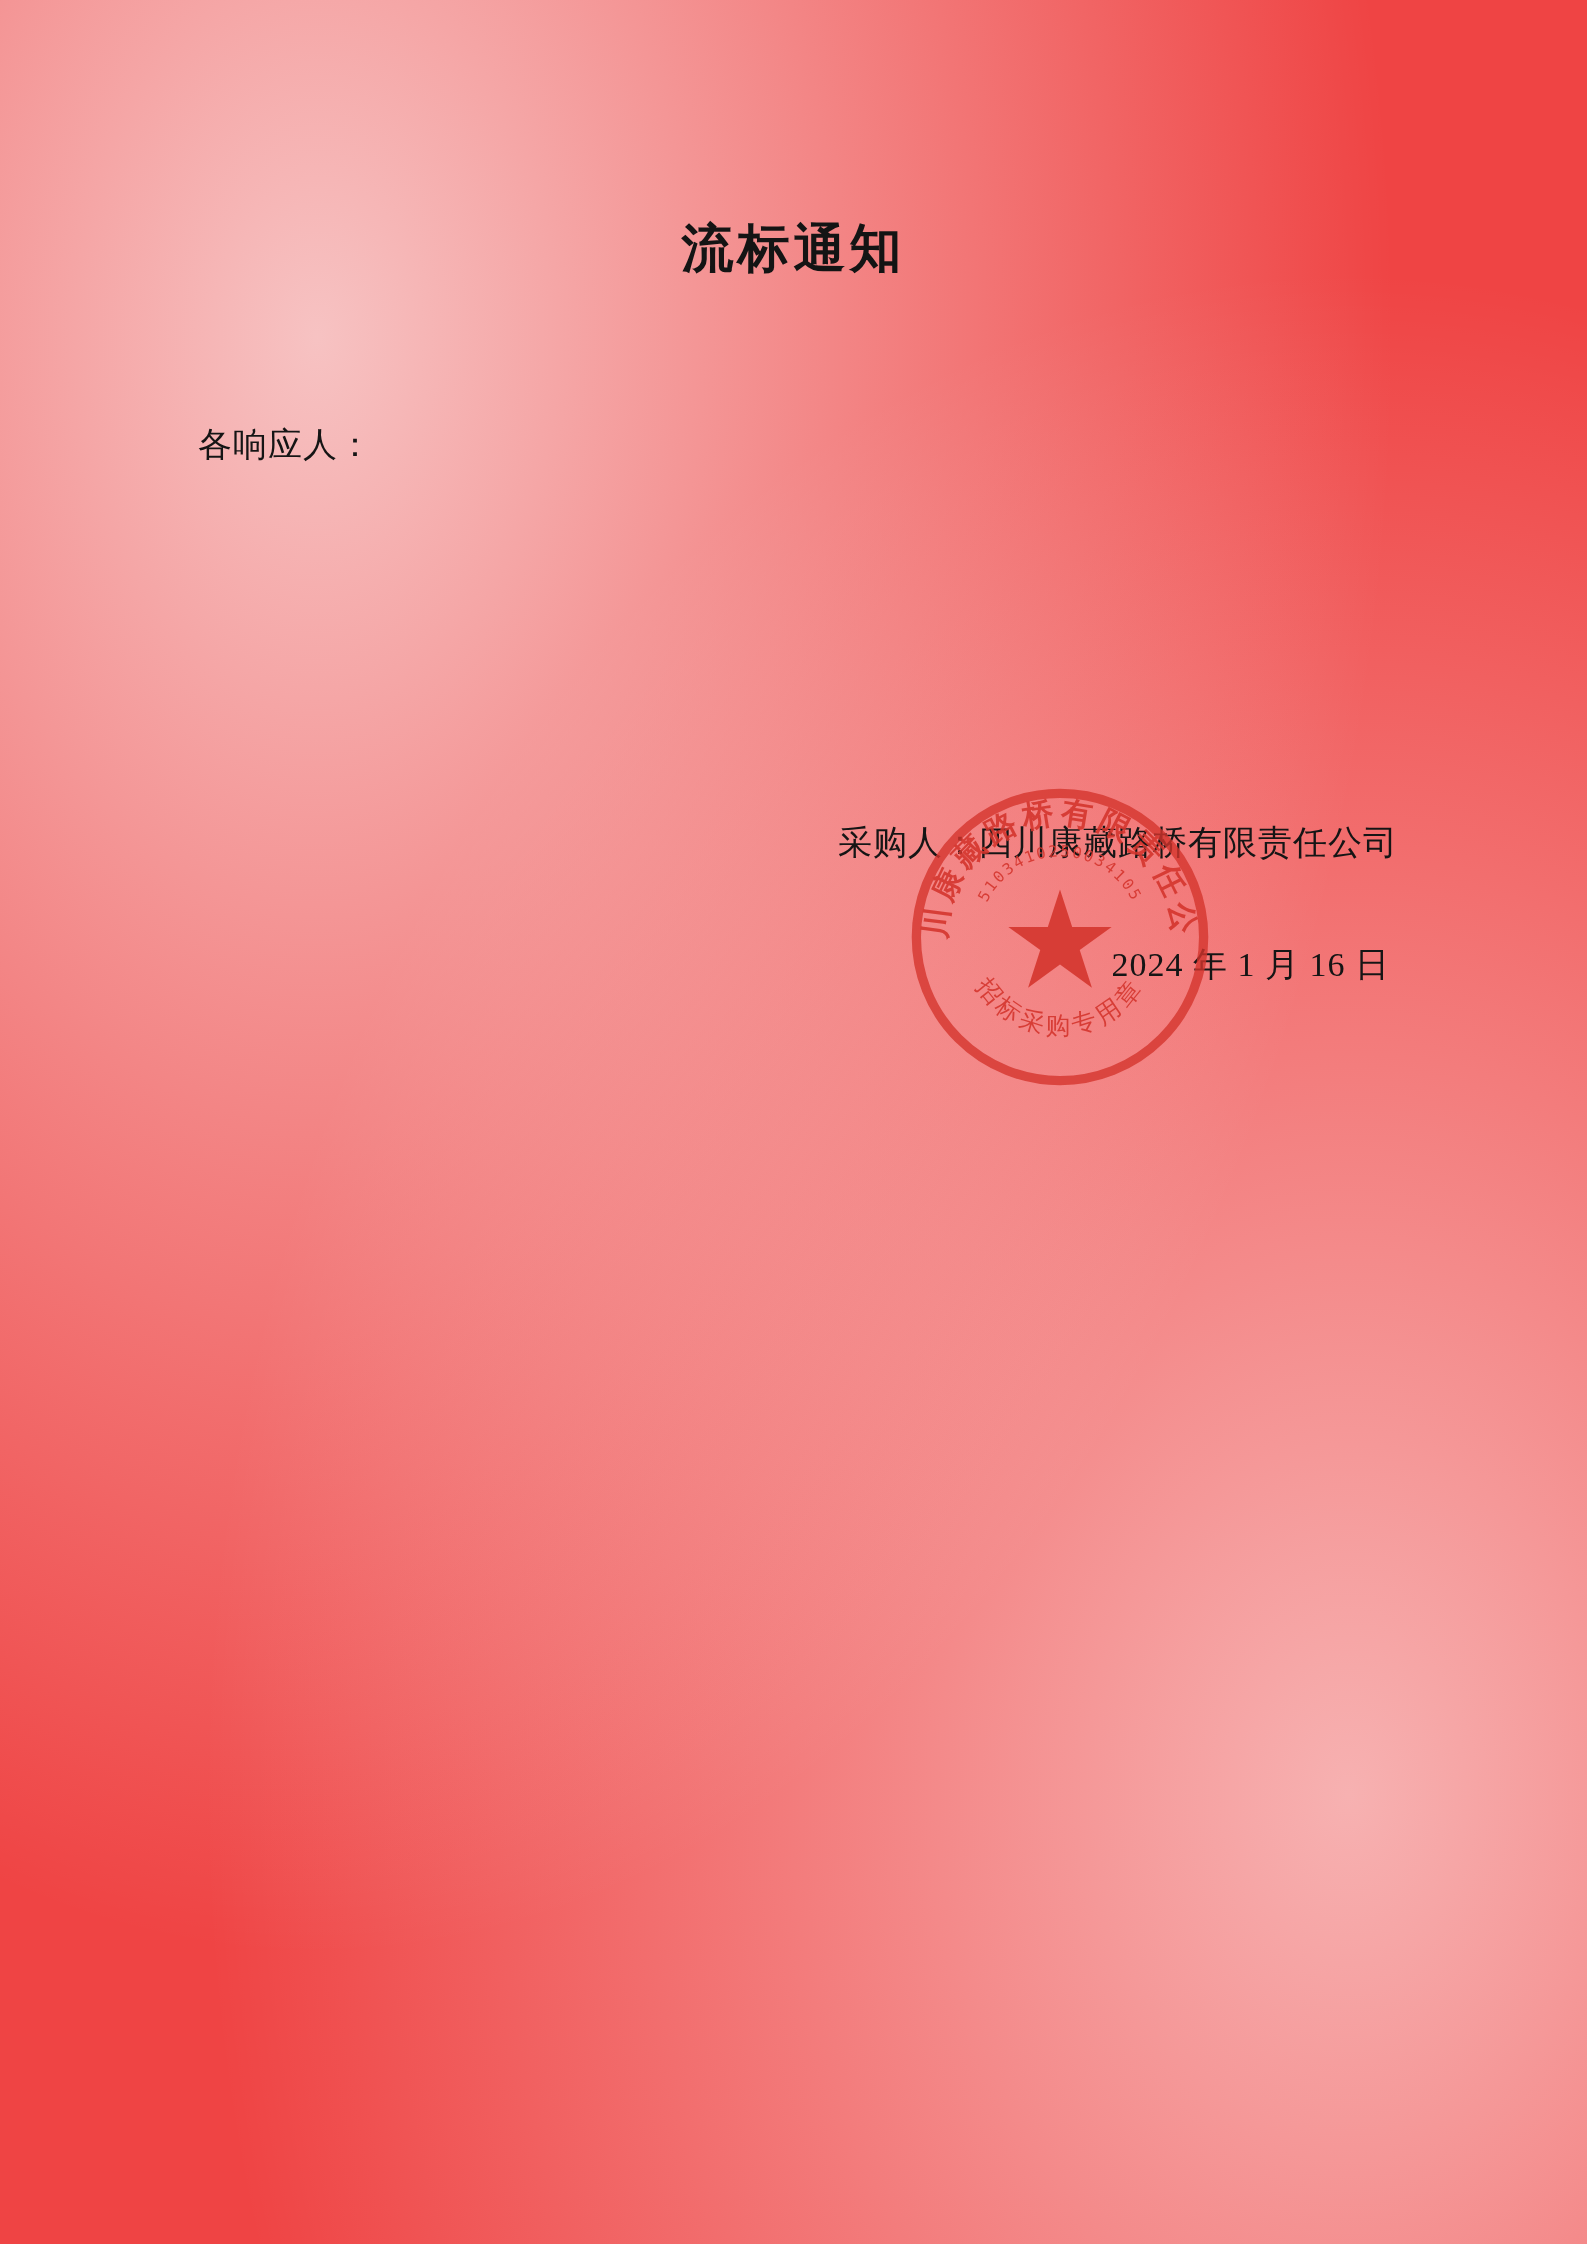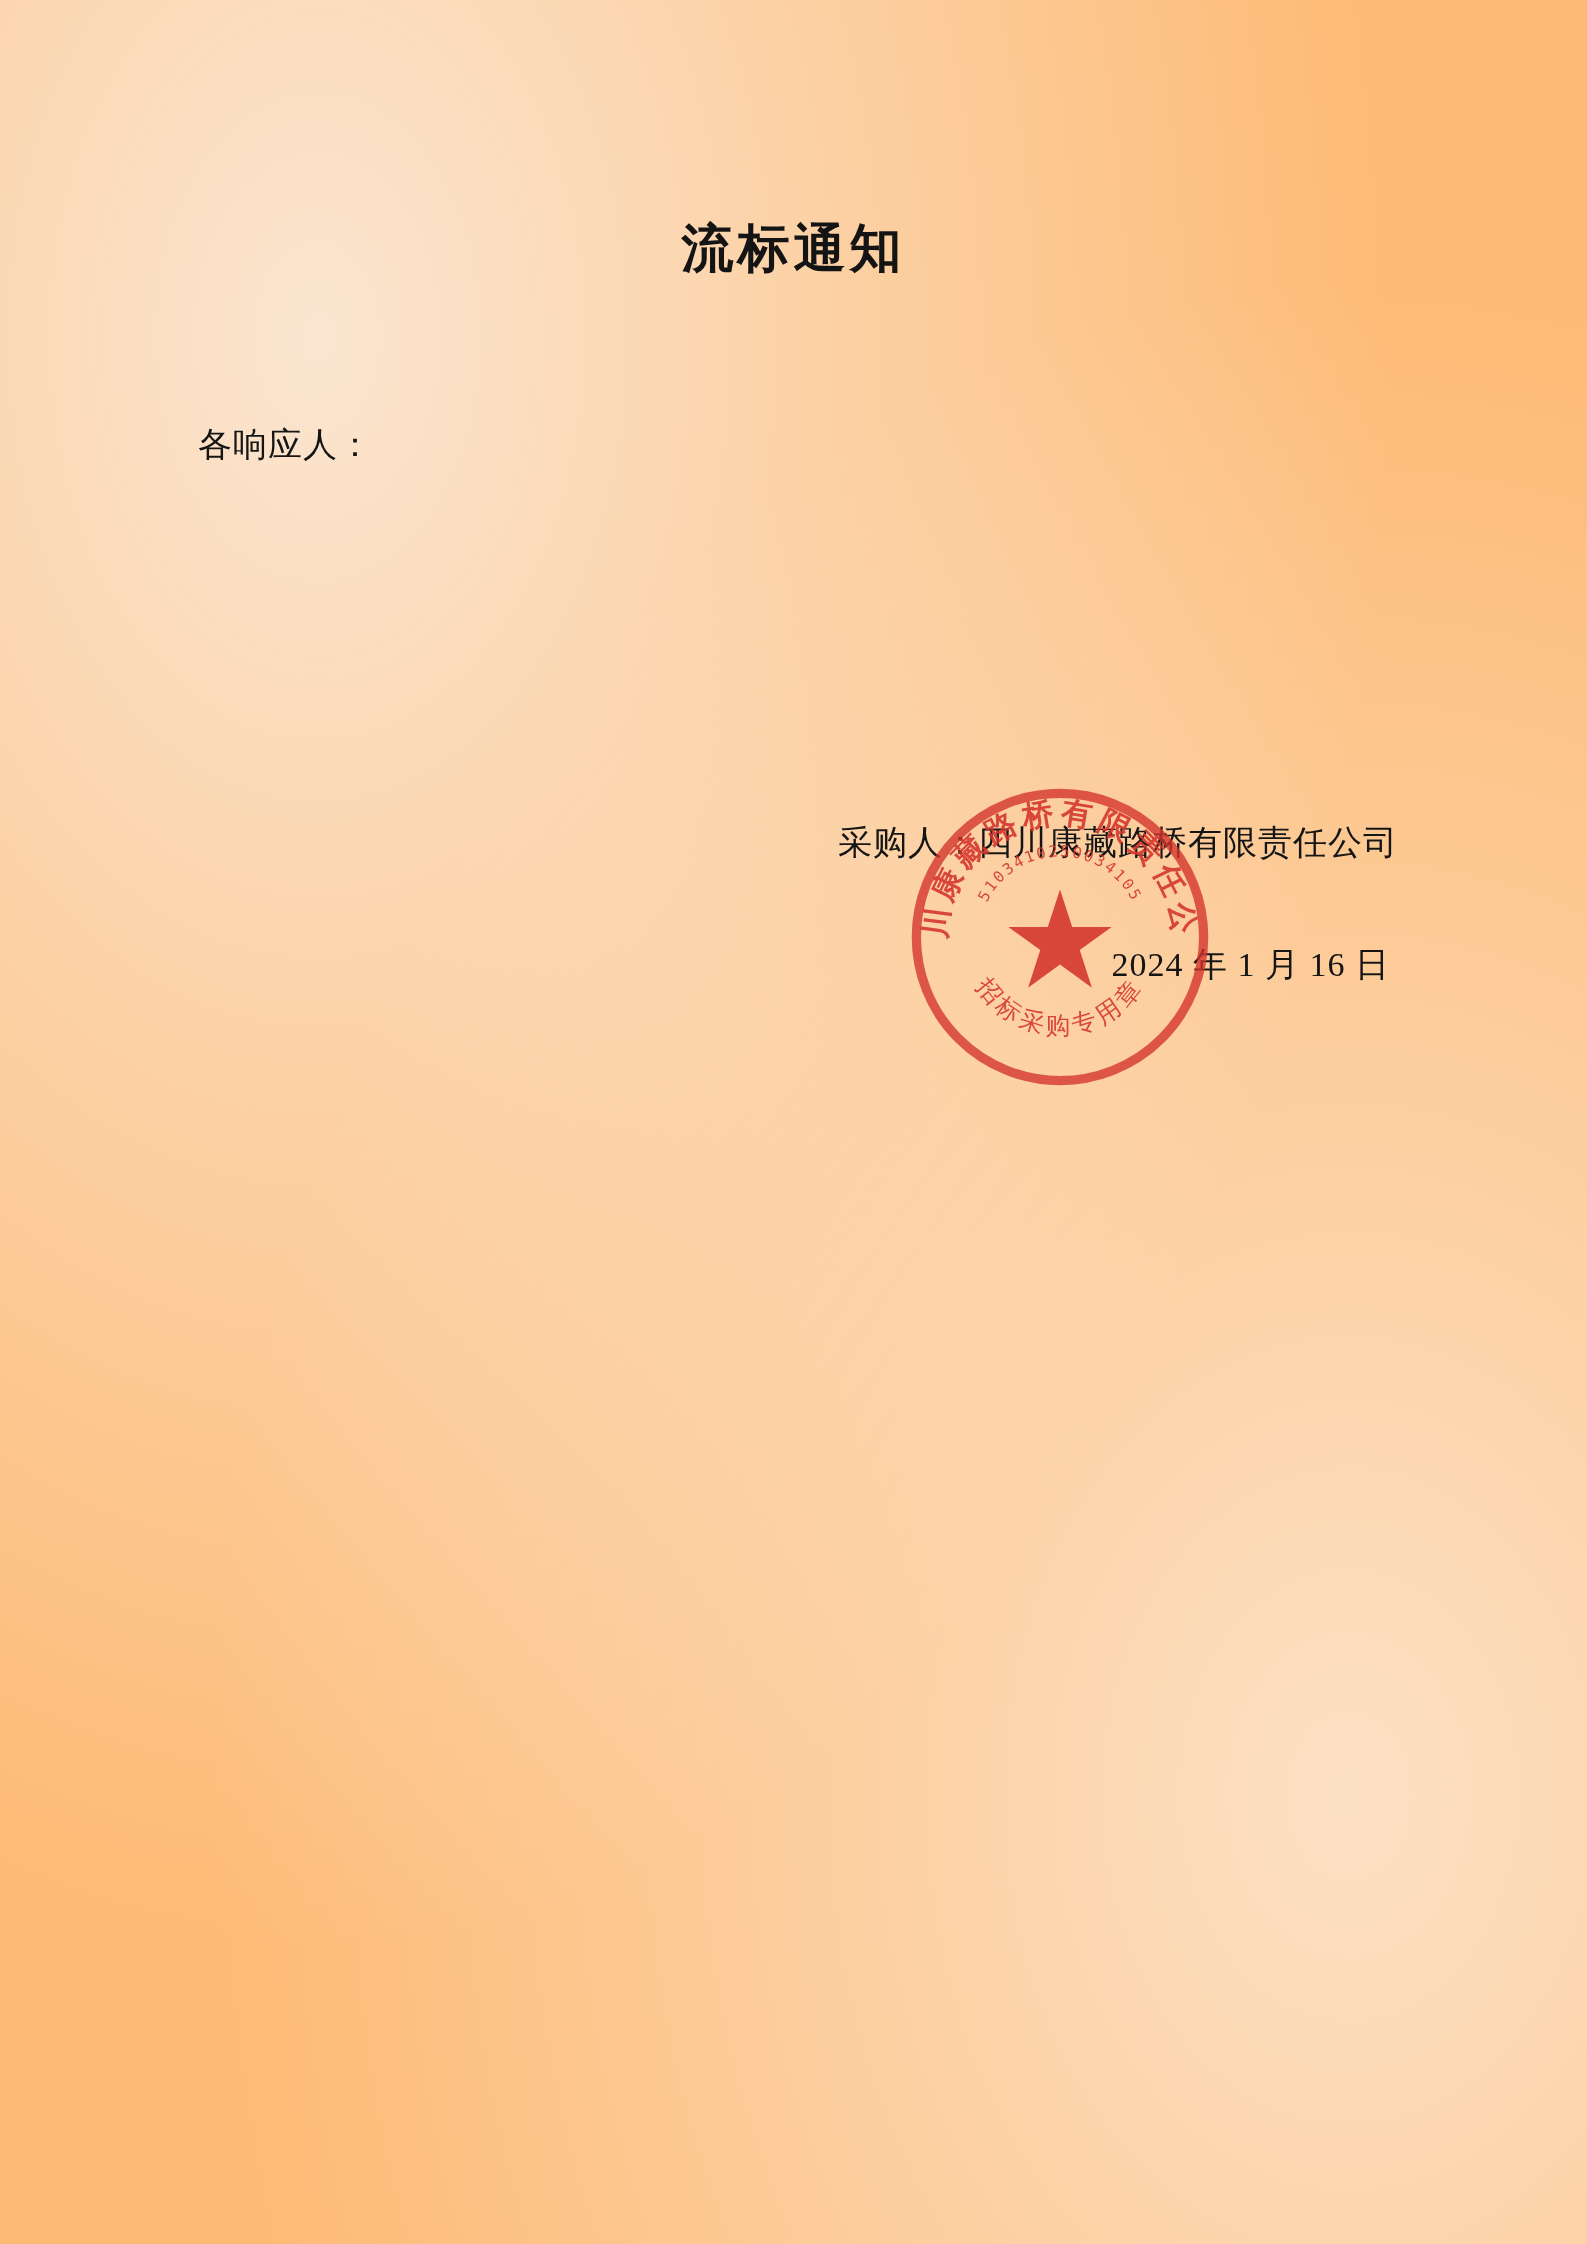--- a/index.html
+++ b/index.html
@@ -11,21 +11,21 @@
     width: 1587px;
     height: 2244px;
     position: relative;
     font-family: "Liberation Serif", serif;
     color: #1a1a1a;
     overflow: hidden;
   }
   .page {
     position: absolute;
     inset: 0;
-    background: #fdba74;
+    background: #ef4444;
   }
   
   .scan-tint {
     position: absolute;
     inset: 0;
     background:
       radial-gradient(ellipse at 20% 15%, rgba(250,248,248,0.7) 0%, rgba(255,255,255,0) 60%),
       radial-gradient(ellipse at 85% 80%, rgba(252,250,250,0.6) 0%, rgba(255,255,255,0) 60%);
     pointer-events: none;
   }

